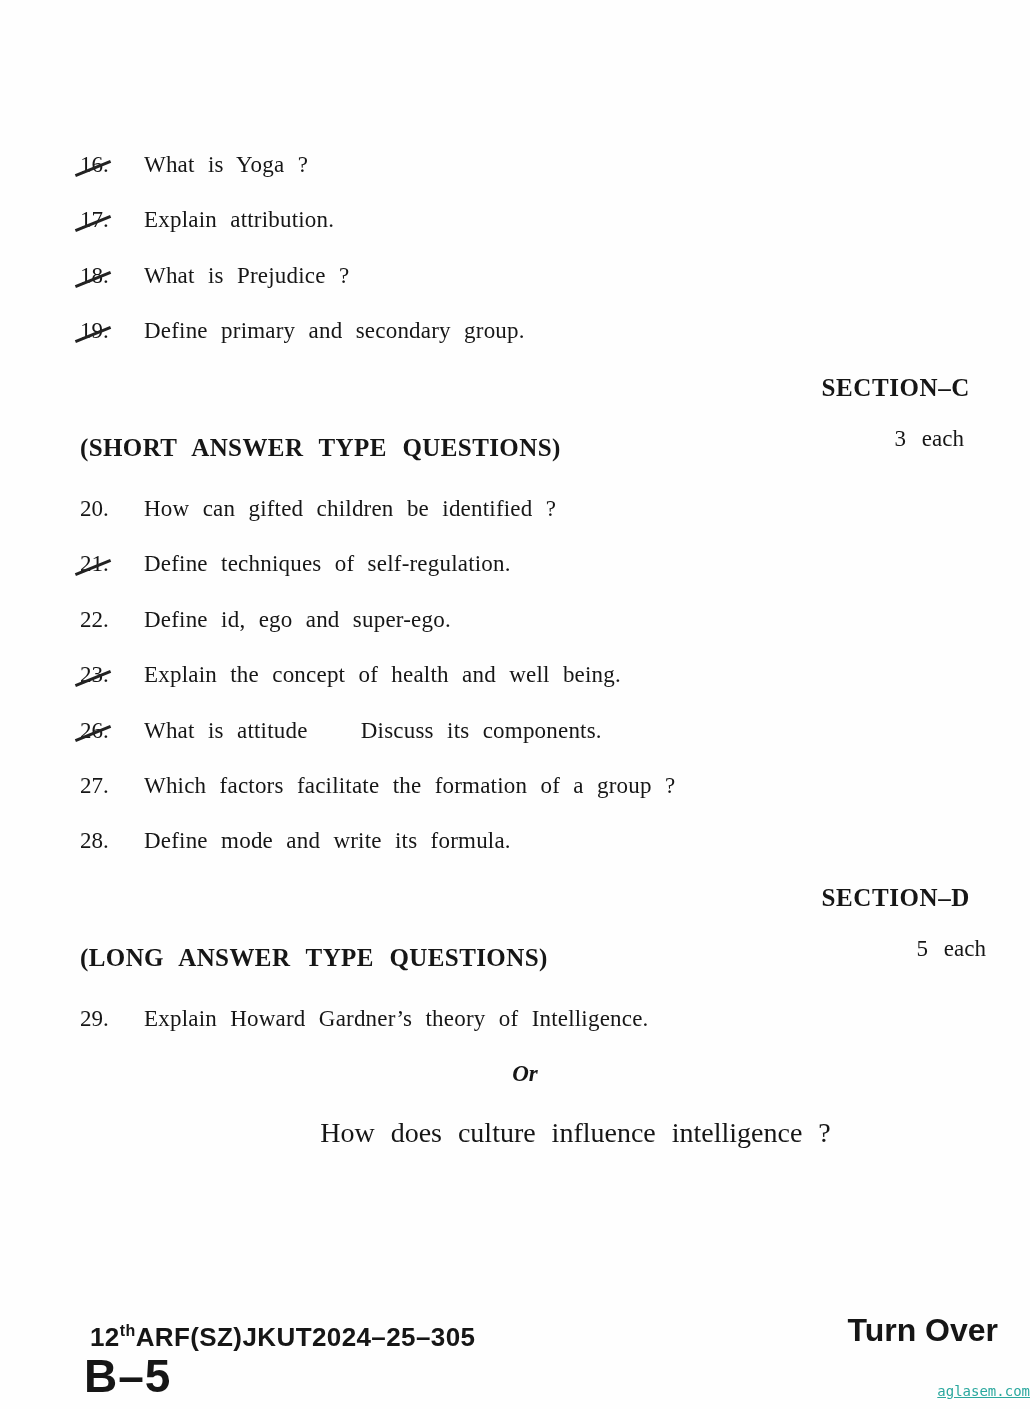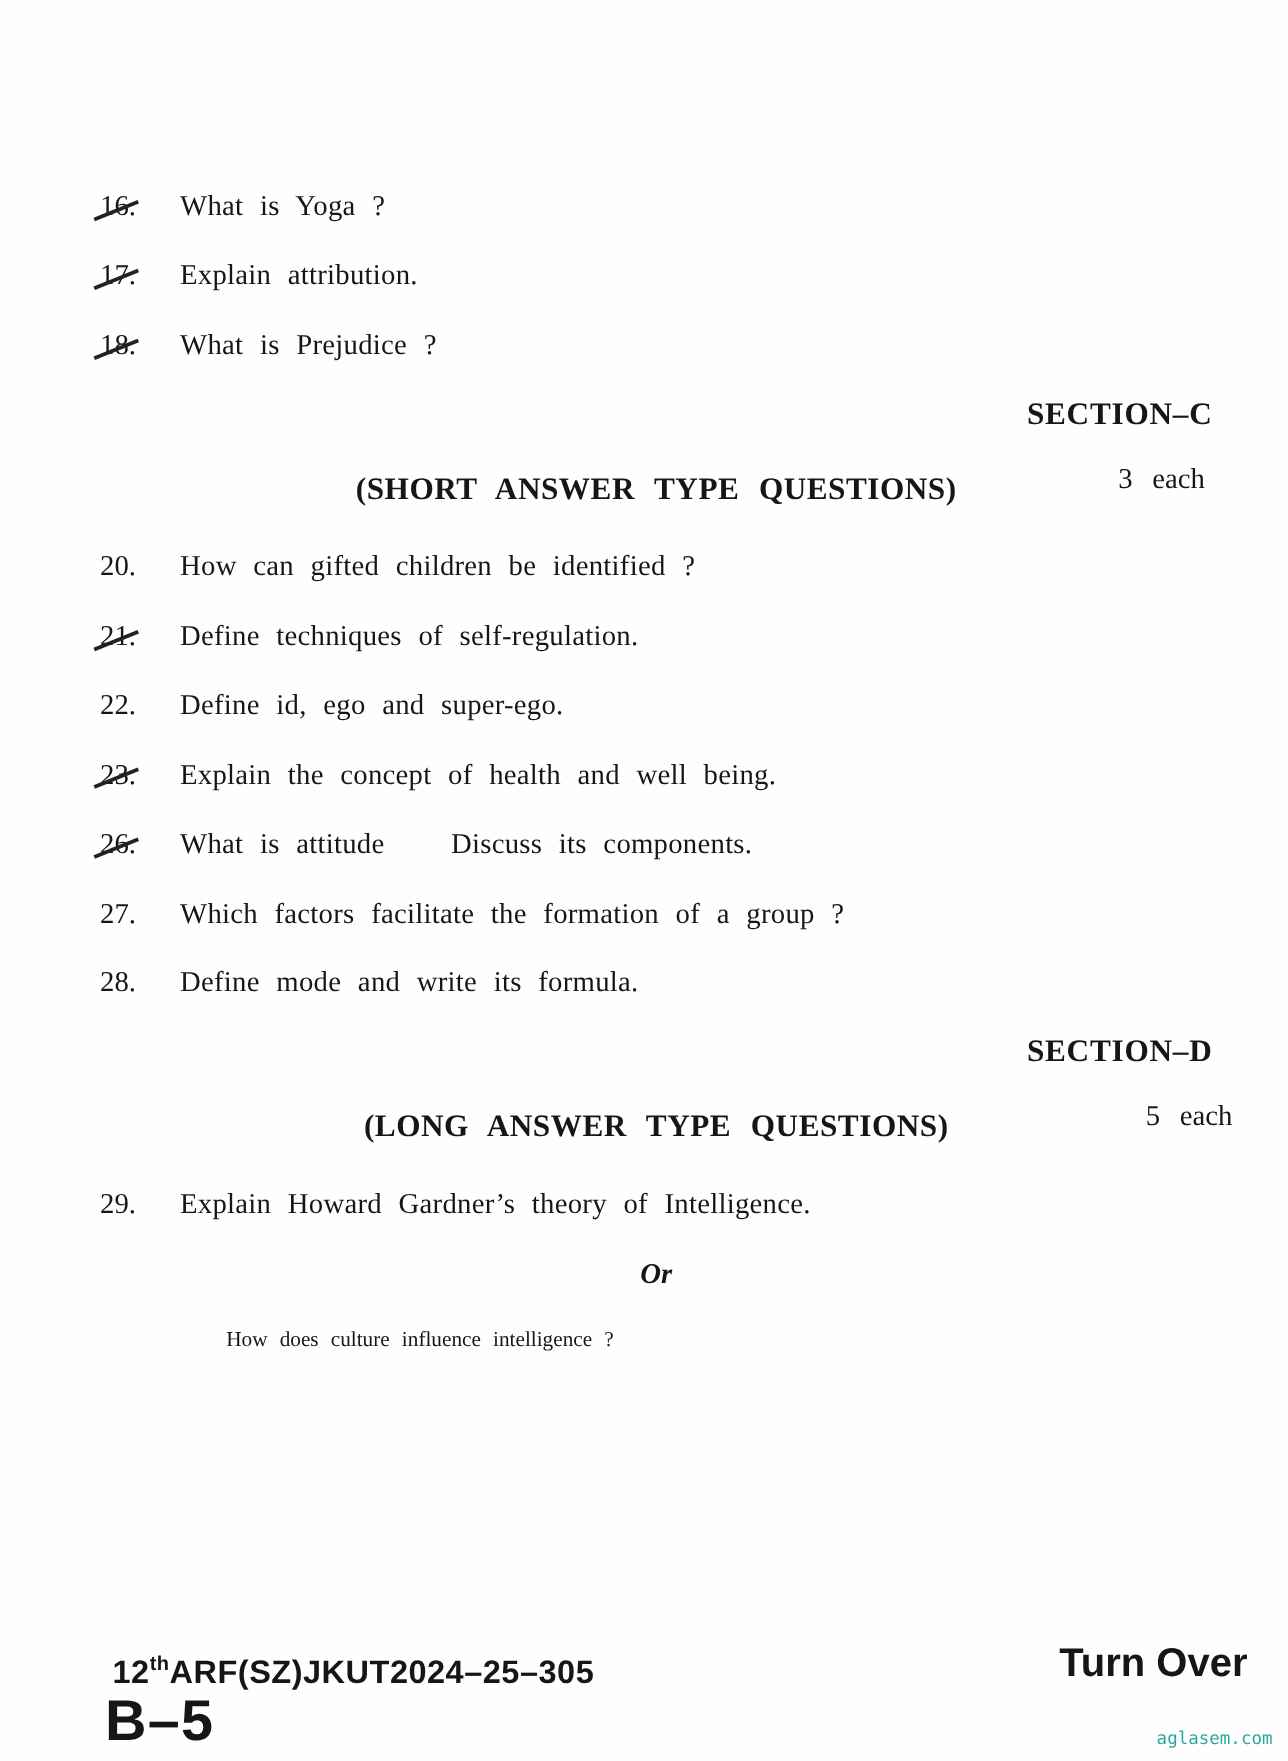--- a/index.html
+++ b/index.html
@@ -48,21 +48,21 @@
   .section-heading {
     text-align: right;
     font-weight: bold;
     font-size: 25px;
     letter-spacing: 0.6px;
     word-spacing: 3px;
     margin: 24px 0 32px 0;
   }
   .subrow {
     position: relative;
-    text-align: center;
+    text-align: left;
     margin-bottom: 34px;
     margin-top: 17px;
   }
   .subheading {
     display: inline-block;
     font-weight: bold;
     font-size: 25px;
     word-spacing: 9px;
     letter-spacing: 0.4px;
   }
@@ -76,22 +76,23 @@
   .marks-d { right: -16px; }
   .or-line {
     text-align: center;
     font-style: italic;
     font-weight: bold;
     font-size: 23px;
     margin: 26px 0 30px 0;
   }
   .alt-question {
     margin-left: 101px;
-    font-size: 17px;
+    font-size: 28px;
     word-spacing: 0.32em;
+    text-align: center;
   }
   
   .footer-code {
     position: absolute;
     left: 90px; bottom: 56px;
     font-family: "Liberation Sans", sans-serif;
     font-weight: bold;
     font-size: 26px;
     letter-spacing: 0.4px;
     text-align: right;
@@ -107,43 +108,48 @@
   .booklet-code {
     position: absolute;
     left: 84px; bottom: 6px;
     font-family: "Liberation Sans", sans-serif;
     font-weight: bold;
     font-size: 46px;
     letter-spacing: 1px;
   }
   .watermark {
     position: absolute;
-    right: 12px; bottom: 10px;
+    right: 0; bottom: 10px;
     font-family: "DejaVu Sans Mono", monospace;
     font-size: 14px;
     color: #2ba89e;
+    text-decoration: underline;
   }
 </style>
 </head>
 <body>
 
 <div class="page">
 
   <div class="qlist">
       <div class="q">
         <span class="qnum struck">16.</span>
         <span class="qtext">What is Yoga ?</span>
       </div>
       <div class="q">
         <span class="qnum struck">17.</span>
         <span class="qtext">Explain attribution.</span>
       </div>
       <div class="q">
         <span class="qnum struck">18.</span>
         <span class="qtext">What is Prejudice ?</span>
+      </div>
+      <div class="q">
+        <span class="qnum struck">19.</span>
+        <span class="qtext">Define primary and secondary group.</span>
       </div>
     </div>
 
   <div class="section-heading">SECTION–C</div>
 
   <div class="subrow">
     <span class="subheading">(SHORT ANSWER TYPE QUESTIONS)</span>
     <span class="marks marks-c">3 each</span>
   </div>
 

